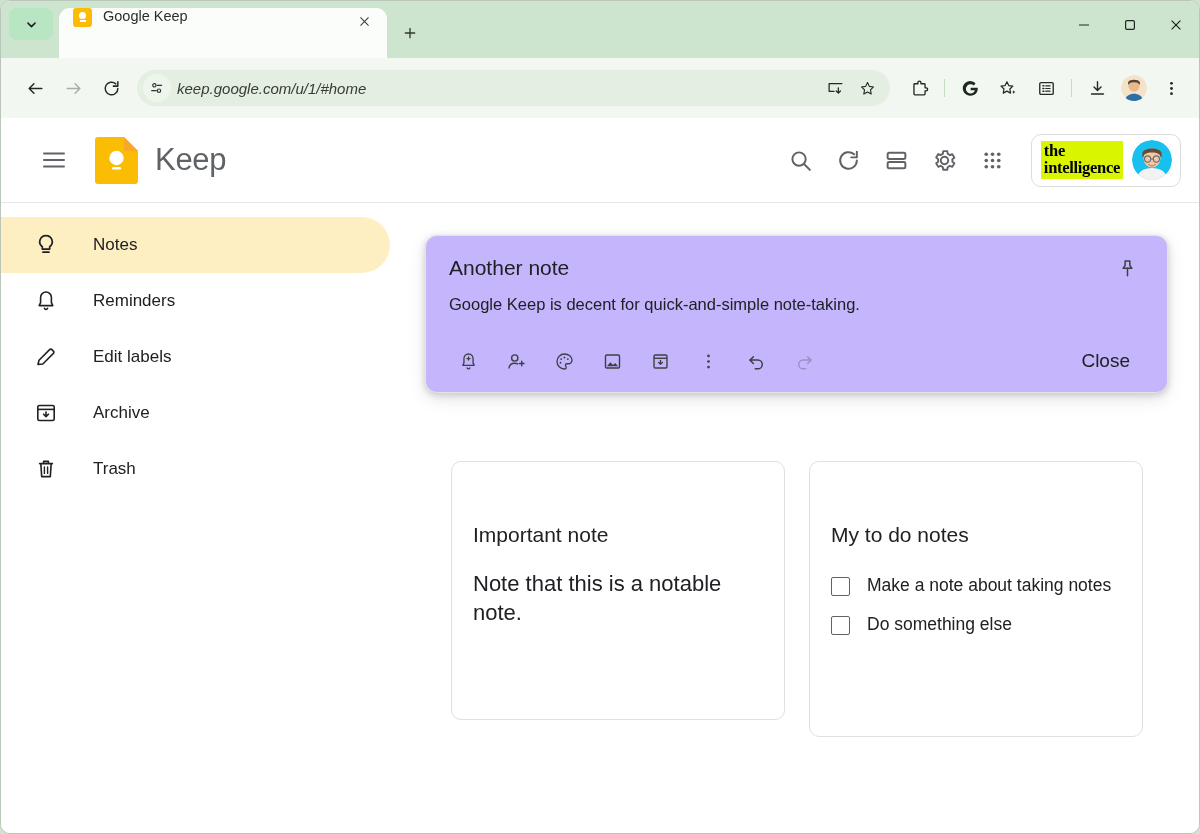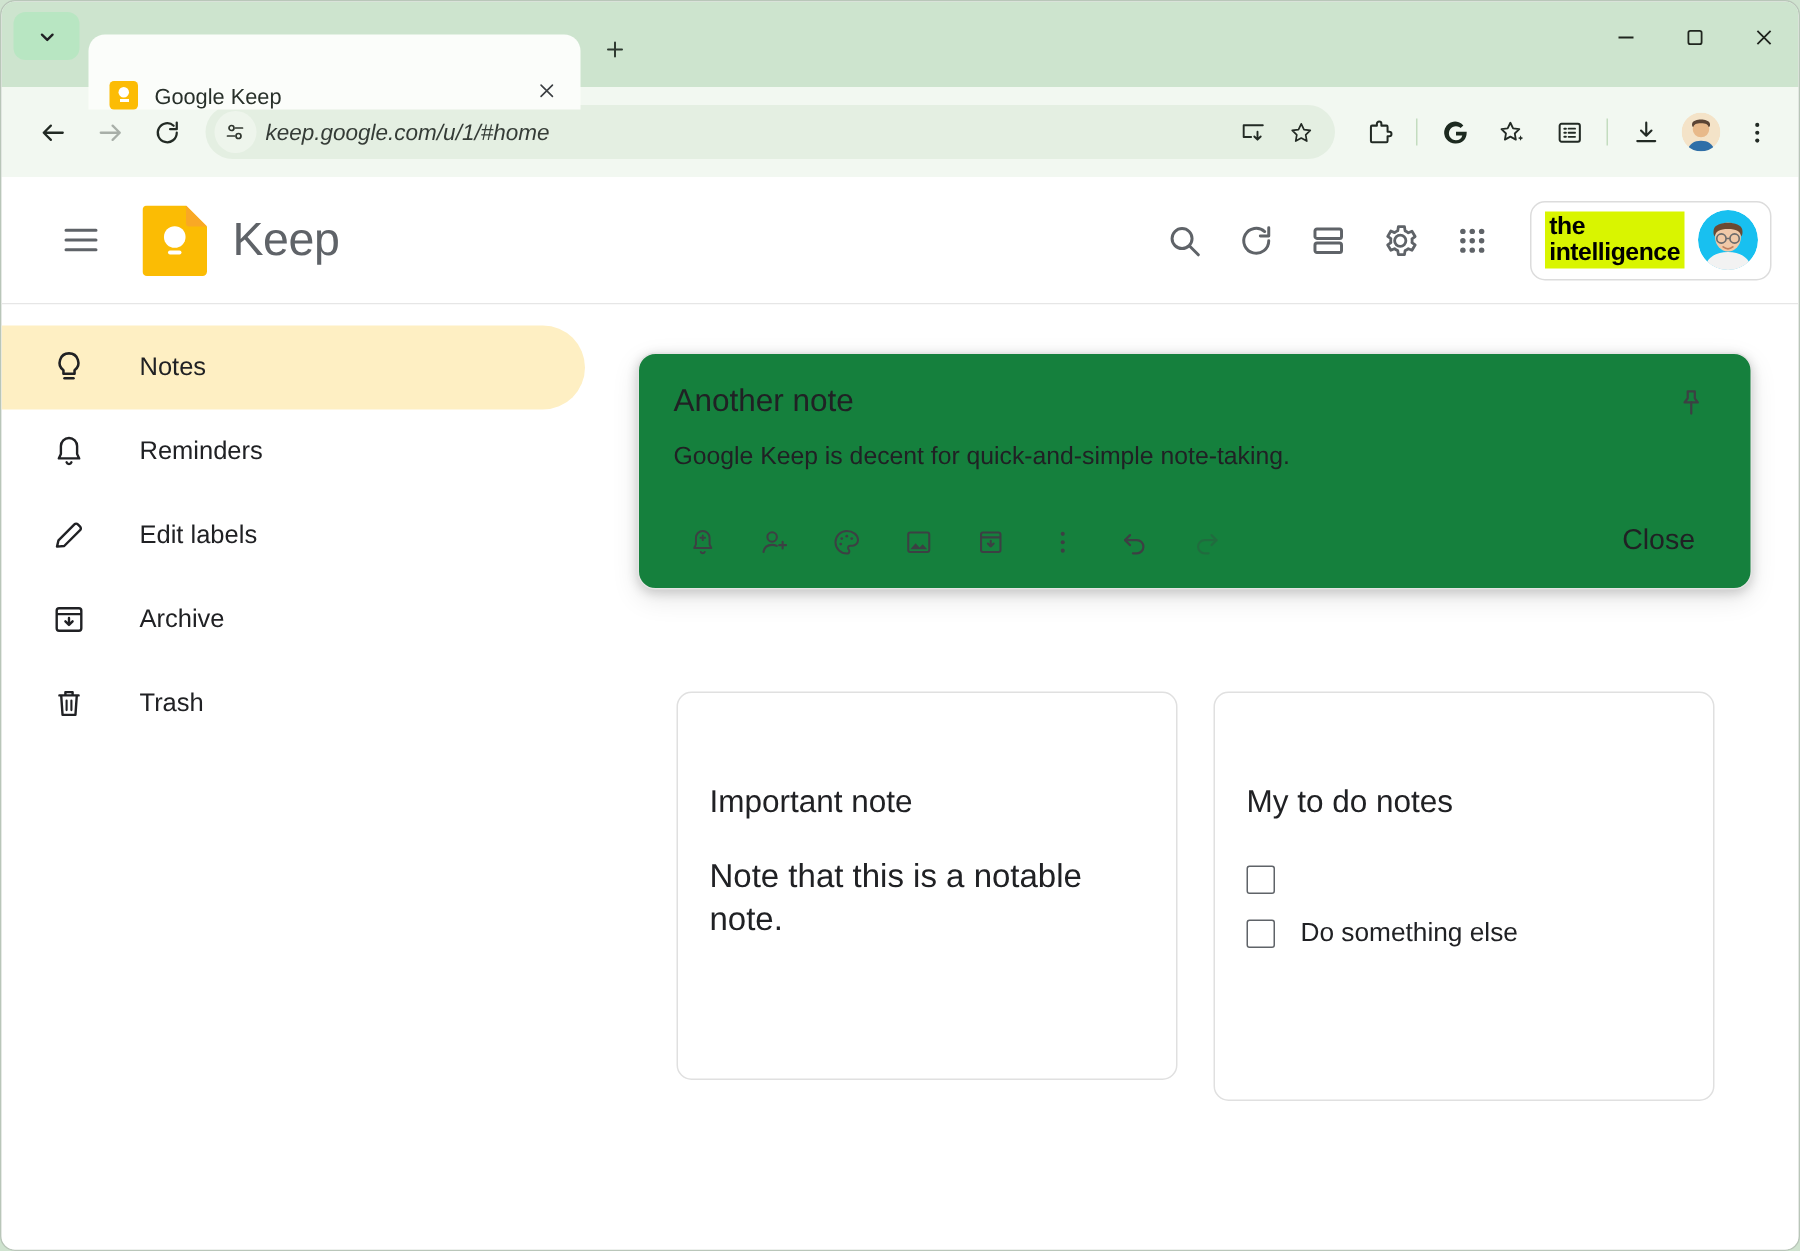--- a/index.html
+++ b/index.html
@@ -41,24 +41,23 @@
   }
   .tab-search svg { width: 17px; height: 17px; }
 
   .tab {
     position: absolute;
     left: 58px; top: 7px;
     width: 328px; height: 50px;
     background: #fbfdfa;
     border-radius: 11px 11px 0 0;
     display: flex;
-    align-items: flex-end;
+    align-items: flex-start;
     padding: 0 10px 0 14px;
     gap: 11px;
-    margin-top: 15px;
   }
   .tab-favicon {
     width: 19px; height: 19px;
     border-radius: 3px;
     background: #fcbc05;
     position: relative;
     flex: none;
   }
   .tab-favicon::before {
     content: "";
@@ -223,20 +222,21 @@
     margin-left: 14px;
     height: 53px;
     border: 1px solid #dcdcdc;
     border-radius: 10px;
     display: flex;
     align-items: center;
     padding: 0 8px 0 9px;
     gap: 9px;
     flex: none;
     background: #fff;
+    font-family: Liberation Serif, serif;
   }
   .chip-badge {
     background: #d9f500;
     padding: 2px 3px 3px 3px;
     line-height: 1.02;
     font-size: 16.5px;
     font-weight: 700;
     color: #000;
     letter-spacing: -0.3px;
   }
@@ -288,21 +288,21 @@
     position: relative;
     padding-top: 32px;
   }
 
   
   .note-editor {
     position: absolute;
     left: 32px;
     top: 32px;
     width: 743px;
-    background: #15803d;
+    background: #c4b5fd;
     border: 1px solid #e4e4e4;
     border-radius: 12px;
     box-shadow: 0 2px 7px rgba(0,0,0,.16), 0 6px 18px rgba(0,0,0,.10);
     padding: 20px 23px 12px 23px;
   }
   .ne-top {
     display: flex;
     align-items: flex-start;
   }
   .ne-title {
@@ -765,20 +765,21 @@
           <div class="card-title">Important note</div>
           <div class="card-text">Note that this is a notable note.</div>
           <div class="card-pad"></div>
         </div>
 
         <div class="card">
           <div class="card-title">My to do notes</div>
           <div class="todo-list">
             <div class="todo-row">
               <span class="todo-box"></span>
+              <span class="todo-text">Make a note about taking notes</span>
             </div>
             <div class="todo-row">
               <span class="todo-box"></span>
               <span class="todo-text">Do something else</span>
             </div>
           </div>
           <div class="todo-pad"></div>
         </div>
       </div>
     </div>

